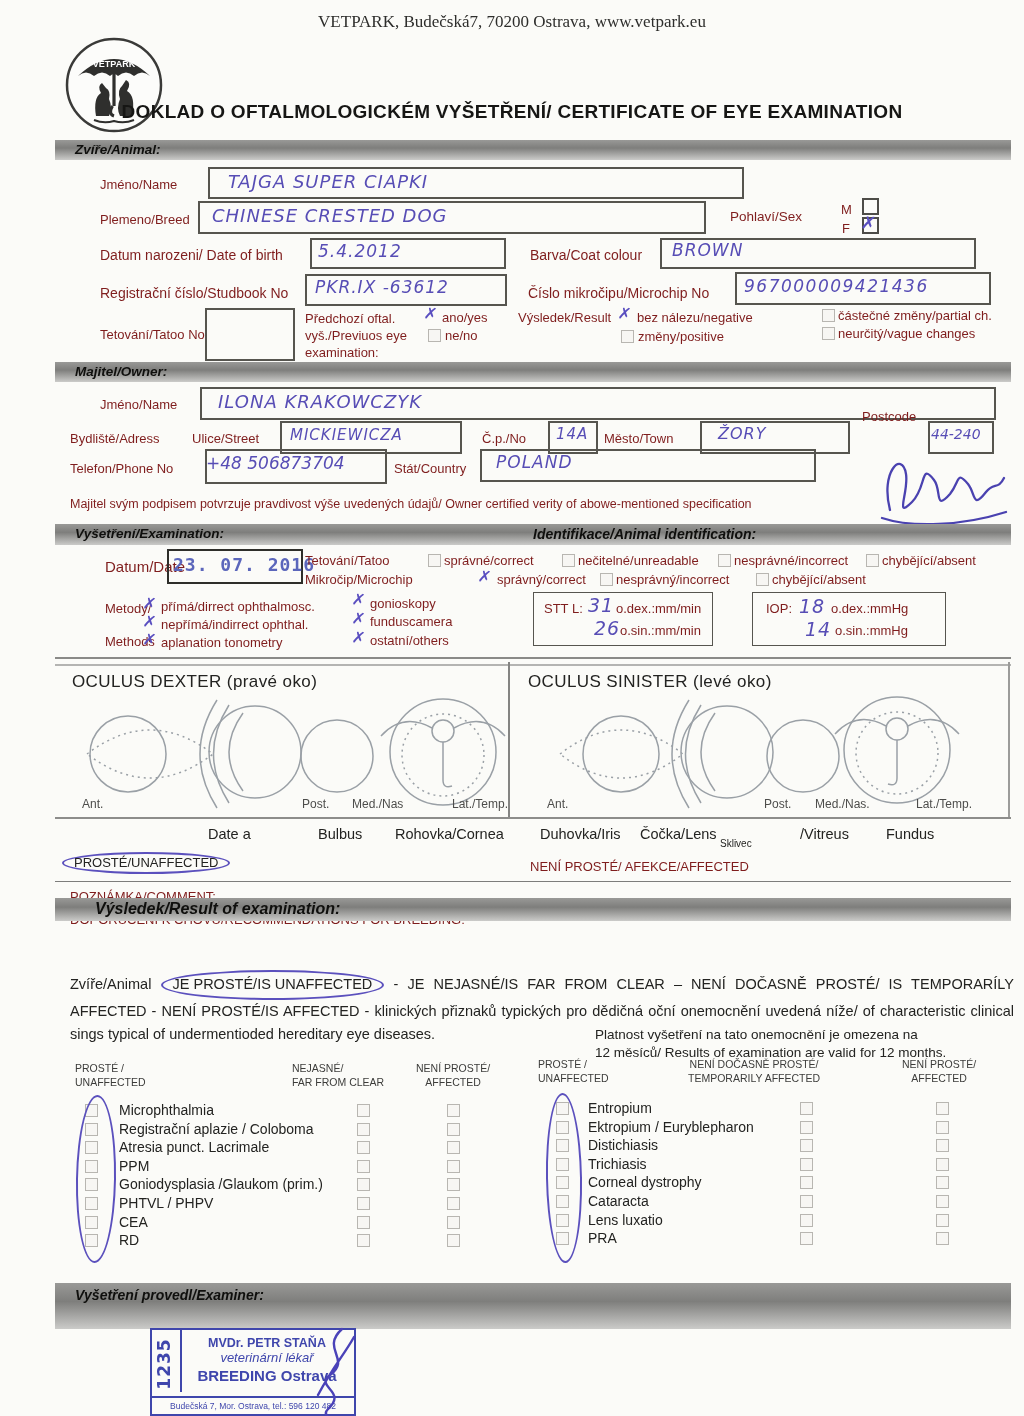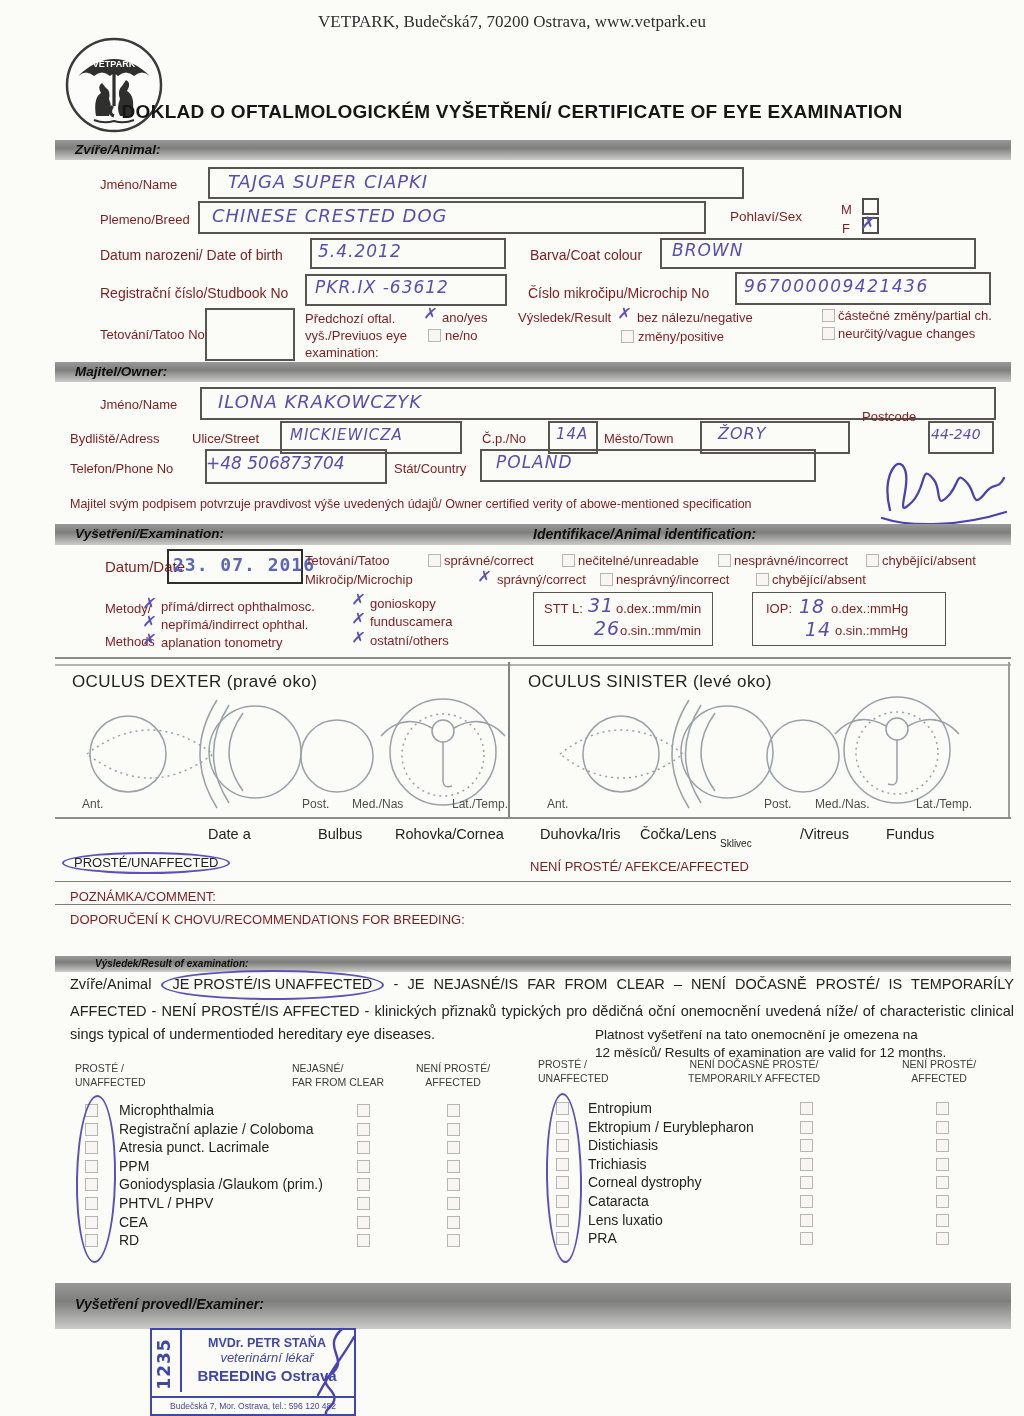--- a/index.html
+++ b/index.html
@@ -263,21 +263,21 @@
 
   <div class="abs" style="left:62px;top:852px;">
     <span class="circ" style="font-size:13px;">PROSTÉ/UNAFFECTED</span>
   </div>
   <div class="lbl" style="left:530px;top:859px;">NENÍ PROSTÉ/ AFEKCE/AFFECTED</div>
   <div class="rule" style="top:881px;"></div>
   <div class="lbl" style="left:70px;top:889px;">POZNÁMKA/COMMENT:</div>
   <div class="rule" style="top:904px;"></div>
   <div class="lbl" style="left:70px;top:912px;">DOPORUČENÍ K CHOVU/RECOMMENDATIONS FOR BREEDING:</div>
 
-  <div class="bar" style="top:956px;font-size:10px;padding-left:40px;">Výsledek/Result of examination:</div>
+  <div class="bar" style="top:898px;font-size:16px;padding-left:40px;">Výsledek/Result of examination:</div>
 
   <div class="abs" style="left:70px;top:970px;width:944px;font-size:14.5px;line-height:1.58;text-align:justify;">
     <span>Zvíře/Animal</span>
     <span class="circ">JE PROSTÉ/IS UNAFFECTED</span>
     <span>- JE NEJASNÉ/IS FAR FROM CLEAR – NENÍ DOČASNĚ PROSTÉ/ IS TEMPORARÍLY AFFECTED - NENÍ PROSTÉ/IS AFFECTED - klinických přiznaků typických pro dědičná oční onemocnění uvedená níže/ of characteristic clinical sings typical of undermentioded hereditary eye diseases.</span>
   </div>
 
   <div class="abs two" style="left:560px;top:1026px;font-size:13.5px;line-height:1.35;margin-left:35px;">Platnost vyšetření na tato onemocnění je omezena na
 12 měsíců/ Results of examination are valid for 12 months.</div>
 
@@ -392,21 +392,21 @@
         <div class="cb" style="left:0;top:2px;"></div>
         <div class="dlbl" style="left:32px;">PRA</div>
         <div class="cb" style="left:244px;top:2px;"></div>
         <div class="cb" style="left:380px;top:2px;"></div>
       </div>
   </div>
 
   <div class="oval" style="left:76px;top:1095px;width:36px;height:164px;transform:rotate(1deg);"></div>
   <div class="oval" style="left:546px;top:1093px;width:32px;height:166px;transform:rotate(-1deg);"></div>
 
-  <div class="bar" style="top:1283px;height:46px;font-size:14px;padding-top:13px;">Vyšetření provedl/Examiner:</div>
+  <div class="bar" style="top:1283px;height:46px;font-size:14px;padding-top:4px;">Vyšetření provedl/Examiner:</div>
 
 
   <div class="stamp" style="left:150px;top:1328px;width:202px;height:84px;">
     <div style="position:absolute;left:0;top:0;width:28px;height:62px;border-right:2px solid #3f46ac;">
       <span style="position:absolute;left:-14px;top:24px;transform:rotate(-90deg);font-weight:bold;font-size:17px;font-family:'DejaVu Sans',sans-serif;letter-spacing:1px;">1235</span>
     </div>
     <div style="position:absolute;left:30px;top:0;width:170px;height:62px;text-align:center;">
       <div style="margin-top:6px;font-weight:bold;font-size:12.5px;">MVDr. PETR STAŇA</div>
       <div style="font-style:italic;font-size:13px;">veterinární lékař</div>
       <div style="font-weight:bold;font-size:15px;margin-top:2px;">BREEDING Ostrava</div>

